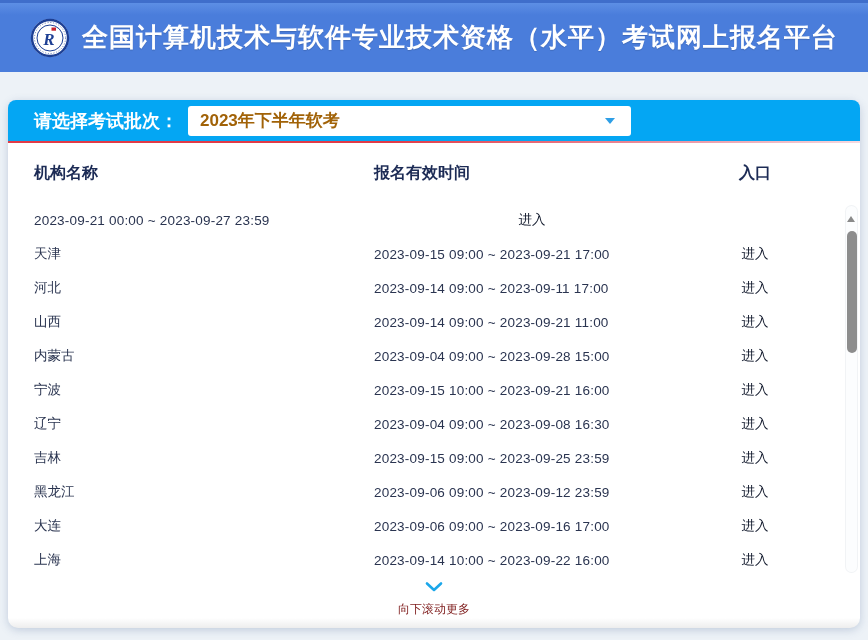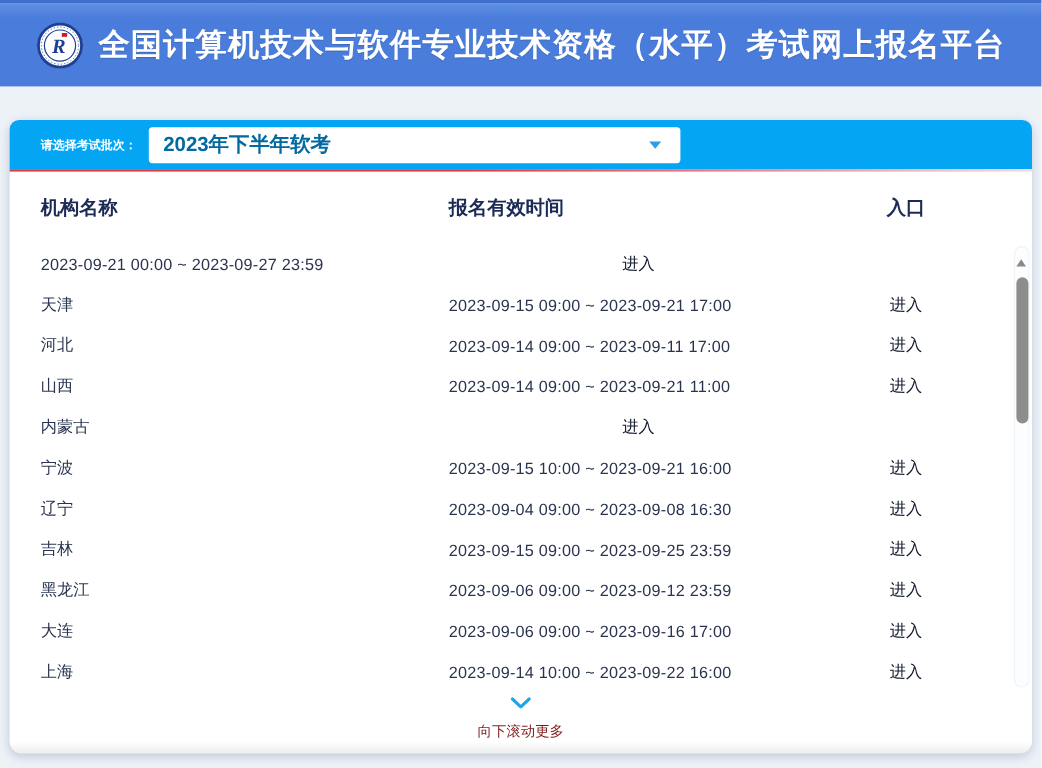--- a/index.html
+++ b/index.html
@@ -30,28 +30,28 @@
     content:"";position:absolute;left:0;right:0;bottom:0;height:10px;
     border-radius:0 0 10px 10px;
     background:linear-gradient(rgba(0,0,0,0),rgba(0,0,0,.07));
     pointer-events:none;
   }
   
   .batch-bar{
     height:41px;background:#04a6f3;border-radius:8px 8px 0 0;
     display:flex;align-items:center;padding-left:26px;
   }
-  .batch-label{color:#ffffff;font-size:10px;font-weight:bold;white-space:nowrap}
+  .batch-label{color:#ffffff;font-size:18px;font-weight:bold;white-space:nowrap}
   .batch-select{
     margin-left:10px;width:443px;height:30px;box-sizing:border-box;
     background:#ffffff;border-radius:3px;
     display:flex;align-items:center;justify-content:space-between;
     padding:0 16px 0 12px;cursor:pointer;
   }
-  .batch-select-value{font-size:17px;font-weight:bold;color:#0369a1;white-space:nowrap}
+  .batch-select-value{font-size:17px;font-weight:bold;color:#a16207;white-space:nowrap}
   .caret-down{
     width:0;height:0;border-left:5px solid transparent;
     border-right:5px solid transparent;border-top:6px solid #2e9fe6;
   }
   .red-divider{
     height:2px;
     background:linear-gradient(to right,#e23b47 0%,#e23b47 45%,#ec9aa8 80%,#f6d9e0 100%);
   }
   
   .grid-cols{display:grid;grid-template-columns:340px 316px 130px;padding:0 58px 0 26px}
@@ -132,20 +132,21 @@
   </div>
 
   <div class="grid-cols t-row">
     <span class="org-cell">山西</span>
     <span class="time-cell">2023-09-14 09:00 ~ 2023-09-21 11:00</span>
     <span class="entry-link">进入</span>
   </div>
 
   <div class="grid-cols t-row">
     <span class="org-cell">内蒙古</span>
+    <span class="time-cell">2023-09-04 09:00 ~ 2023-09-28 15:00</span>
     <span class="entry-link">进入</span>
   </div>
 
   <div class="grid-cols t-row">
     <span class="org-cell">宁波</span>
     <span class="time-cell">2023-09-15 10:00 ~ 2023-09-21 16:00</span>
     <span class="entry-link">进入</span>
   </div>
 
   <div class="grid-cols t-row">

